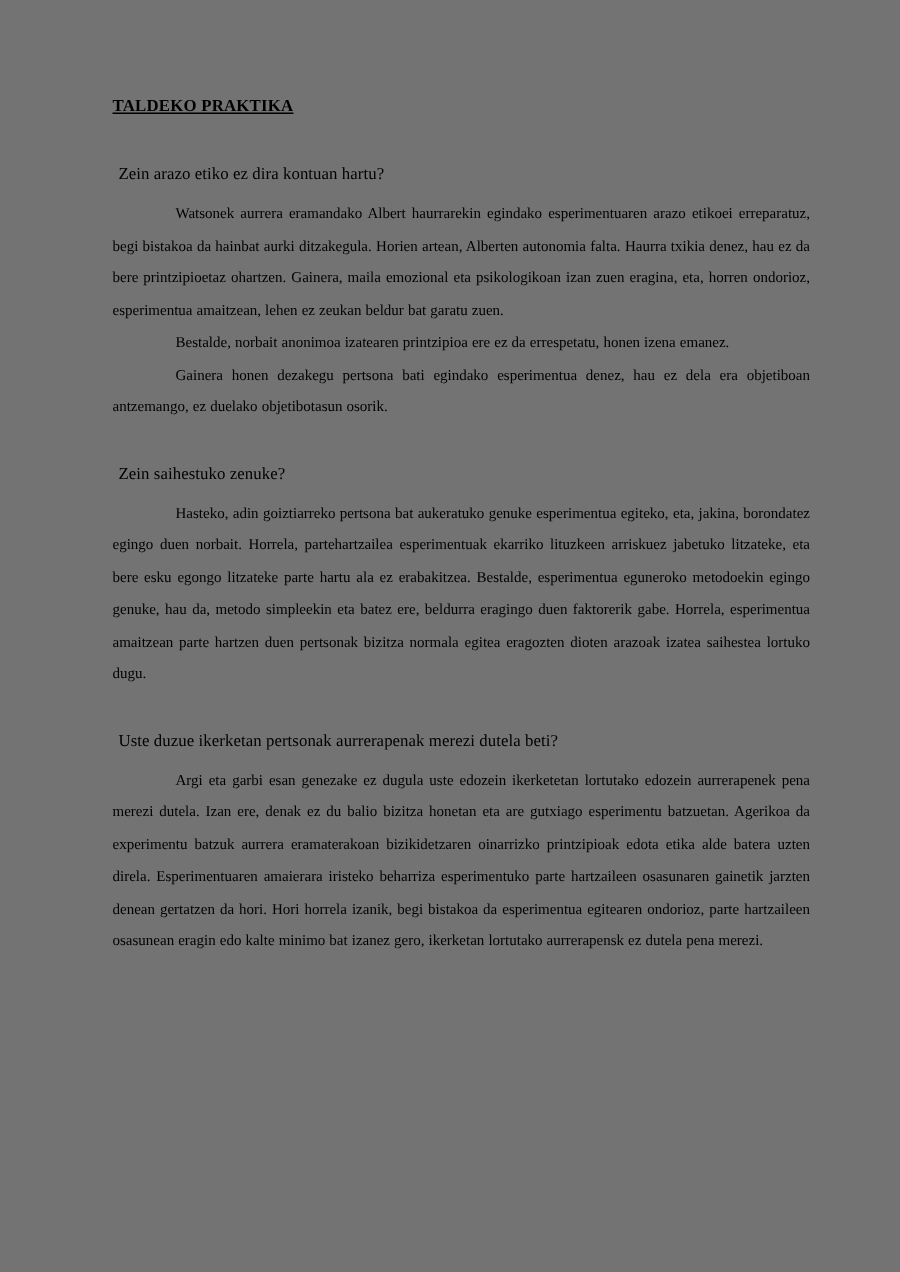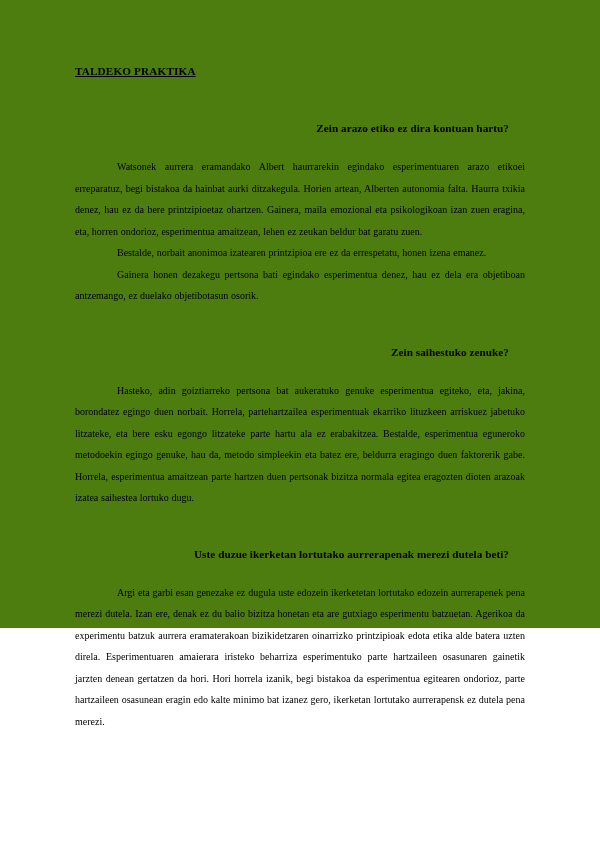--- a/index.html
+++ b/index.html
@@ -12,42 +12,41 @@
     width: 600px;
     height: 848px;
     overflow: hidden;
     font-family: "Liberation Serif", "DejaVu Serif", serif;
     color: #000000;
     -webkit-font-smoothing: antialiased;
   }
   .page {
     box-sizing: border-box;
     width: 600px;
-    height: 628px;
-    padding: 64px 75px 0 75px;
-    background: #4d7c0f;
+    height: 848px;
+    padding: 64px 60px 0 75px;
+    background: #737373;
   }
   .doc-title {
     font-size: 11.2px;
     font-weight: bold;
     text-decoration: underline;
     letter-spacing: 0.15px;
     margin: 0 0 0 0;
     line-height: 15px;
   }
   .section {
     margin: 0;
   }
   .section-heading {
     font-size: 11.2px;
-    font-weight: bold;
+    font-weight: normal;
     letter-spacing: 0.05px;
     line-height: 15px;
-    margin: 16px;
-    text-align: right;
+    margin: 4px;
   }
   .para {
     font-size: 10px;
     line-height: 21.5px;
     text-align: justify;
     text-indent: 42px;
     margin: 0;
     word-spacing: 0.2px;
     hyphens: none;
   }
@@ -80,18 +79,18 @@
 
   <div class="section">
     <div class="section-heading">Zein saihestuko zenuke?</div>
     <div class="gap-h-to-p"></div>
     <p class="para last-of-block">Hasteko, adin goiztiarreko pertsona bat aukeratuko genuke esperimentua egiteko, eta, jakina, borondatez egingo duen norbait. Horrela, partehartzailea esperimentuak ekarriko lituzkeen arriskuez jabetuko litzateke, eta bere esku egongo litzateke parte hartu ala ez erabakitzea. Bestalde, esperimentua eguneroko metodoekin egingo genuke, hau da, metodo simpleekin eta batez ere, beldurra eragingo duen faktorerik gabe. Horrela, esperimentua amaitzean parte hartzen duen pertsonak bizitza normala egitea eragozten dioten arazoak izatea saihestea lortuko dugu.</p>
   </div>
 
   <div class="gap-block"></div>
 
   <div class="section">
-    <div class="section-heading">Uste duzue ikerketan lortutako aurrerapenak merezi dutela beti?</div>
+    <div class="section-heading">Uste duzue ikerketan pertsonak aurrerapenak merezi dutela beti?</div>
     <div class="gap-h-to-p"></div>
     <p class="para last-of-block">Argi eta garbi esan genezake ez dugula uste edozein ikerketetan lortutako edozein aurrerapenek pena merezi dutela. Izan ere, denak ez du balio bizitza honetan eta are gutxiago esperimentu batzuetan. Agerikoa da experimentu batzuk aurrera eramaterakoan bizikidetzaren oinarrizko printzipioak edota etika alde batera uzten direla. Esperimentuaren amaierara iristeko  beharriza esperimentuko parte hartzaileen osasunaren gainetik jarzten denean gertatzen da hori. Hori horrela izanik, begi bistakoa da esperimentua egitearen ondorioz, parte hartzaileen osasunean eragin edo kalte minimo bat izanez gero, ikerketan lortutako aurrerapensk ez dutela pena merezi.</p>
   </div>
 
 </div>
 
 </body></html>

